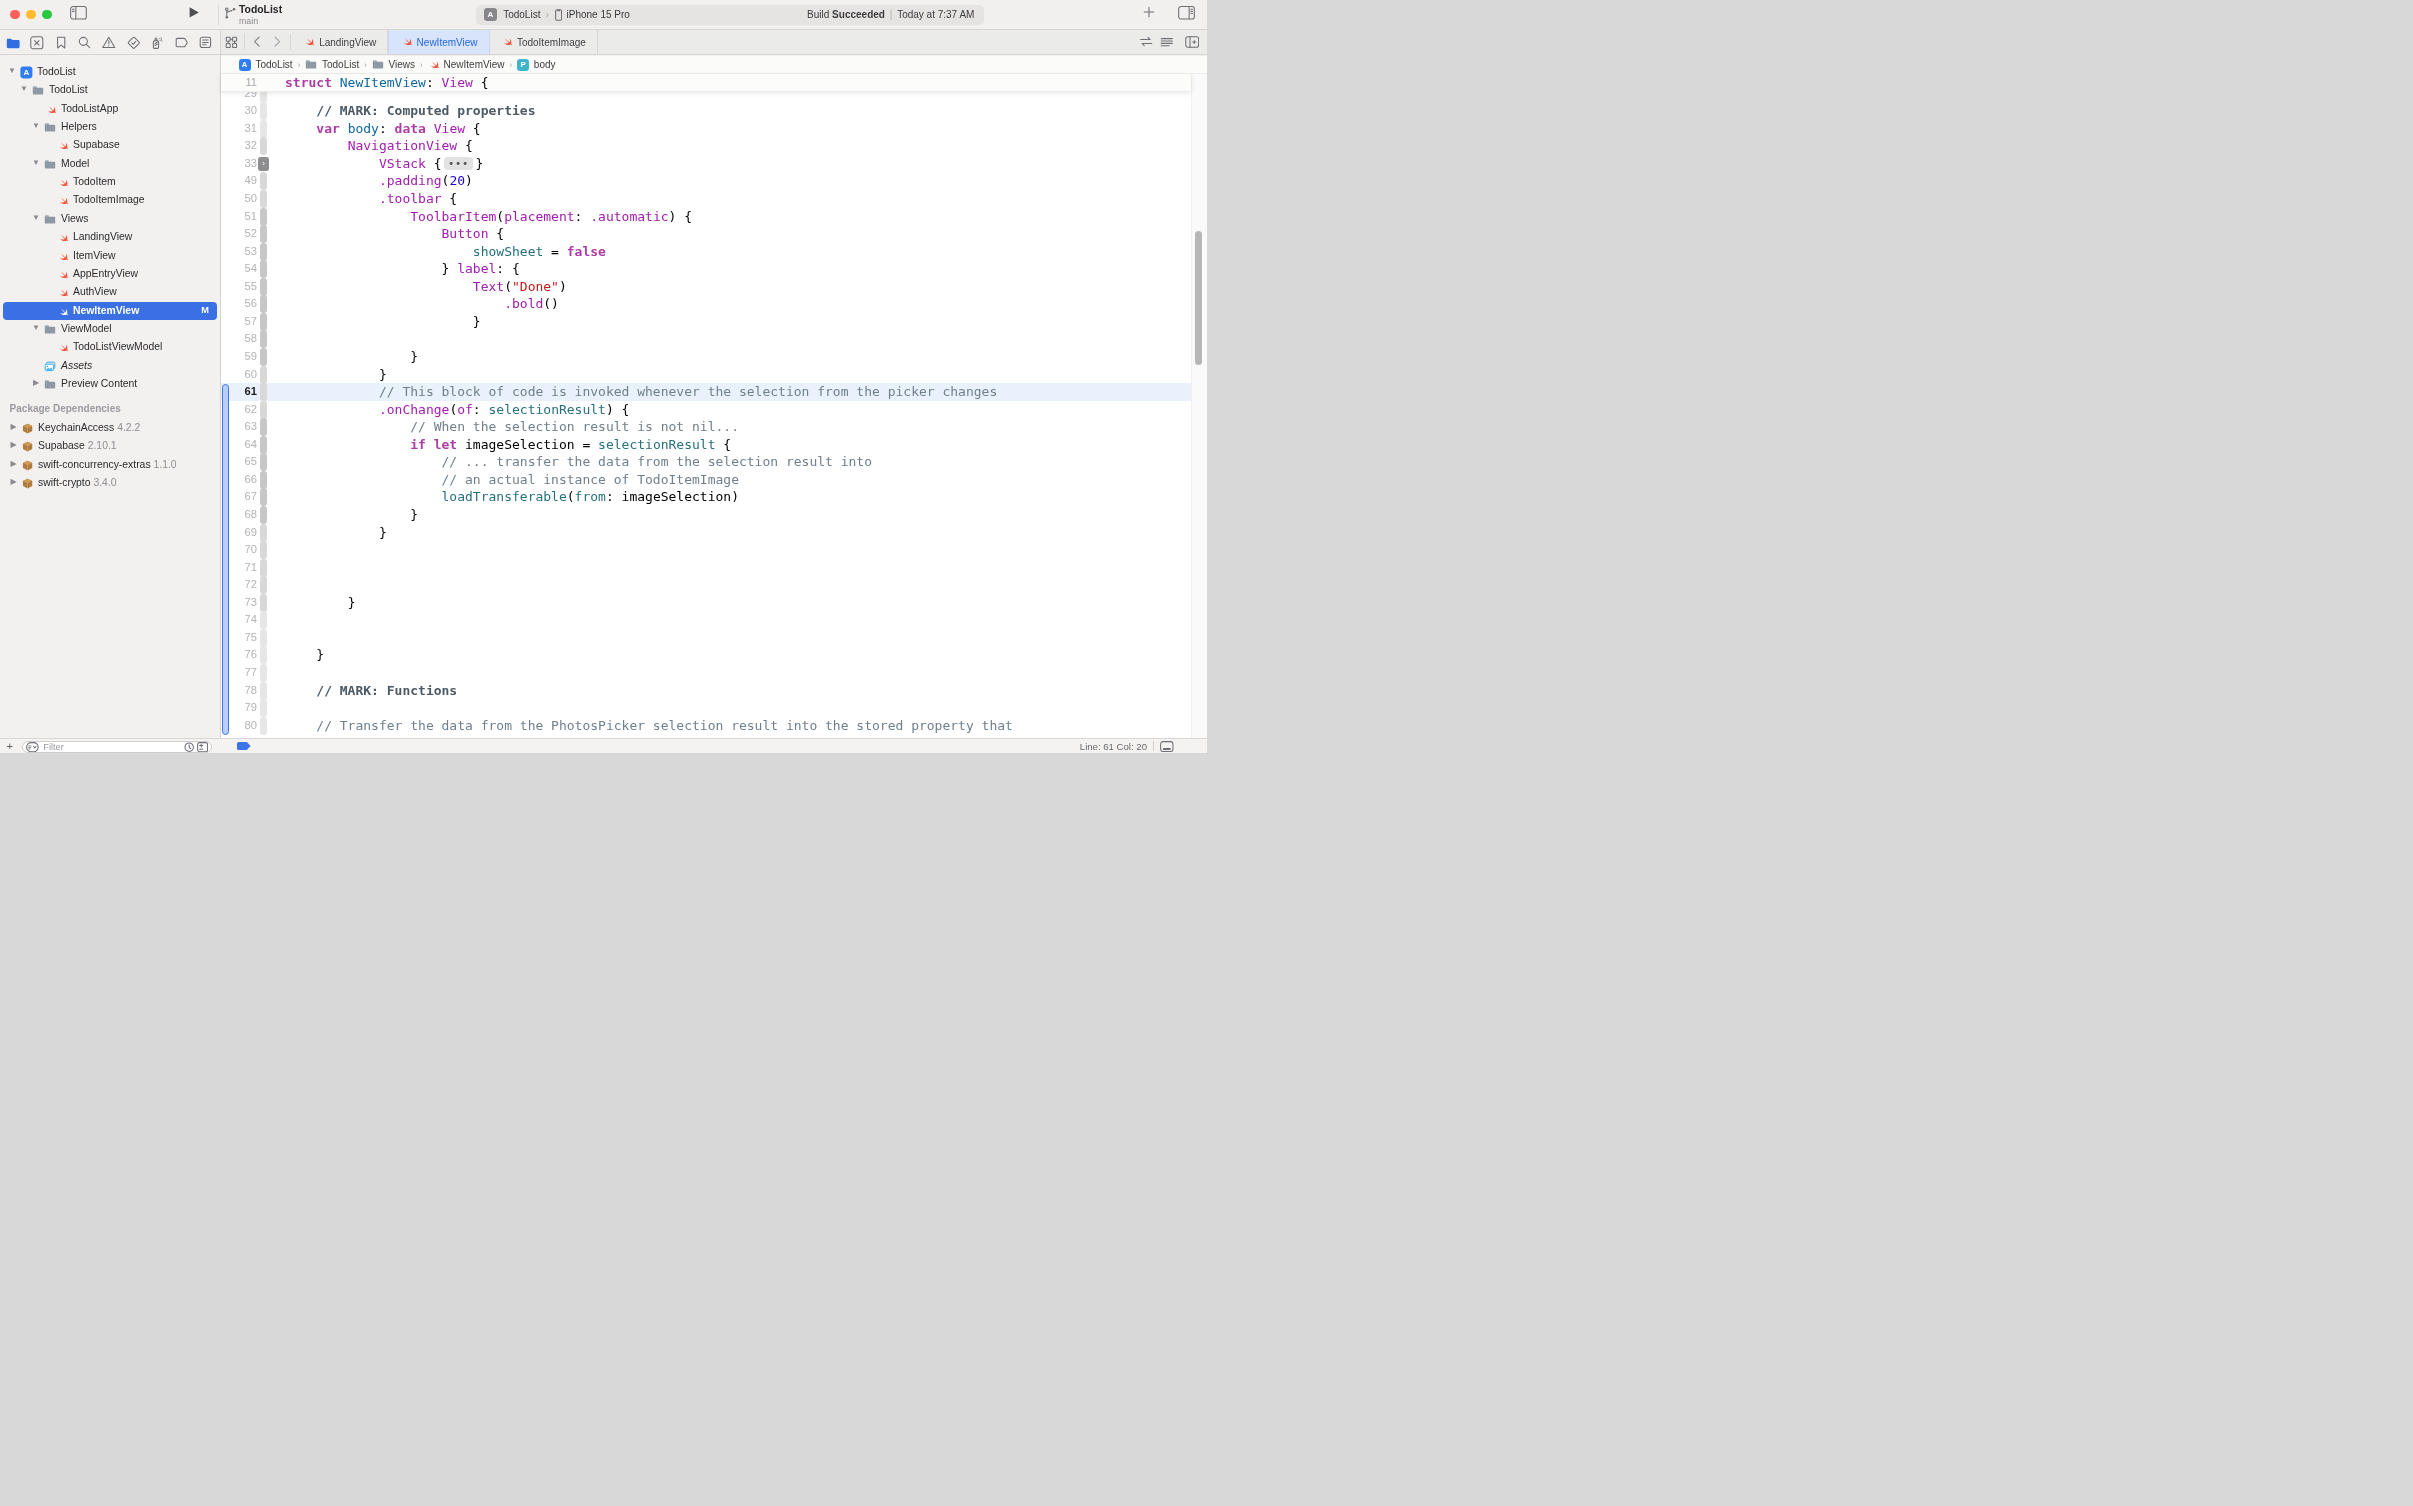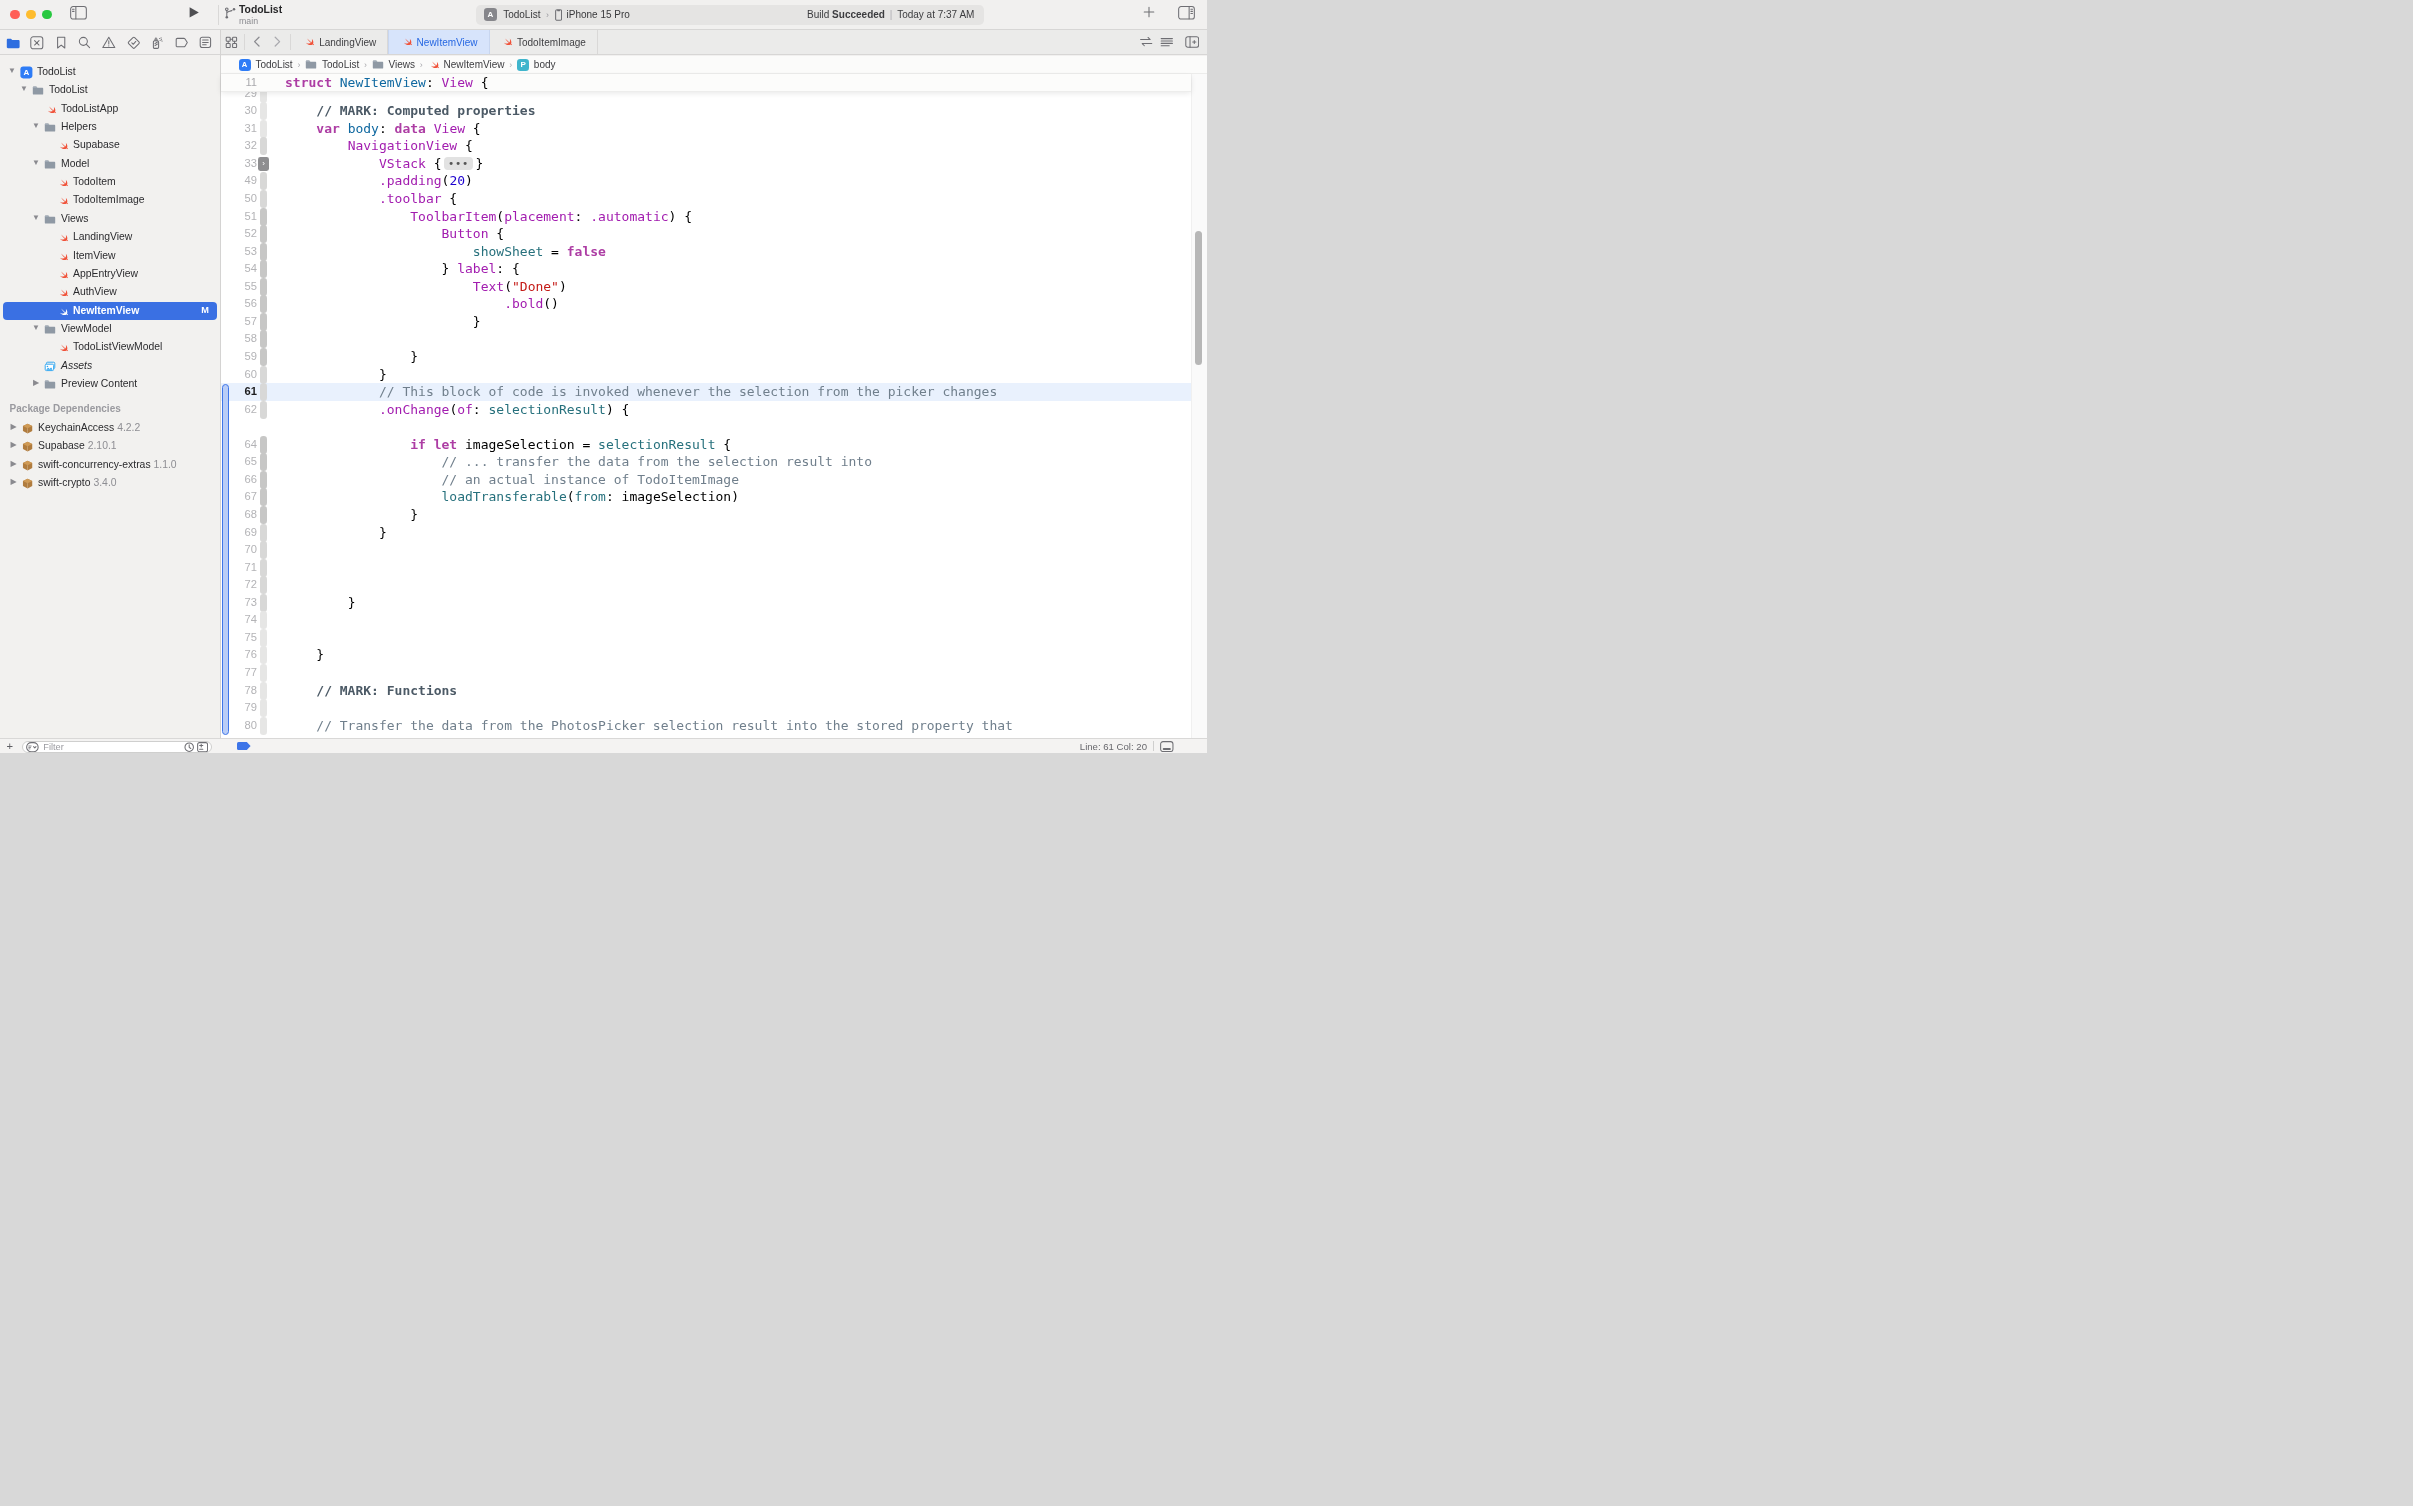--- a/index.html
+++ b/index.html
@@ -622,20 +622,25 @@
       <div class="code-row current" style="top: 383px;">
         <span class="lnum">61</span>
         <span class="ribbon rb2"></span>
         <span class="code-text"><span class="tok-p">            </span><span class="tok-c">// This block of code is invoked whenever the selection from the picker changes</span></span>
       </div>
       <div class="code-row" style="top: 401px;">
         <span class="lnum">62</span>
         <span class="ribbon rb2"></span>
         <span class="code-text"><span class="tok-p">            </span><span class="tok-t">.onChange</span><span class="tok-p">(</span><span class="tok-t">of</span><span class="tok-p">: </span><span class="tok-m">selectionResult</span><span class="tok-p">) {</span></span>
       </div>
+      <div class="code-row" style="top: 418px;">
+        <span class="lnum">63</span>
+        <span class="ribbon rb3"></span>
+        <span class="code-text"><span class="tok-p">                </span><span class="tok-c">// When the selection result is not nil...</span></span>
+      </div>
       <div class="code-row" style="top: 436px;">
         <span class="lnum">64</span>
         <span class="ribbon rb3"></span>
         <span class="code-text"><span class="tok-p">                </span><span class="tok-k">if let</span><span class="tok-p"> imageSelection = </span><span class="tok-m">selectionResult</span><span class="tok-p"> {</span></span>
       </div>
       <div class="code-row" style="top: 453px;">
         <span class="lnum">65</span>
         <span class="ribbon rb3"></span>
         <span class="code-text"><span class="tok-p">                    </span><span class="tok-c">// ... transfer the data from the selection result into</span></span>
       </div>

